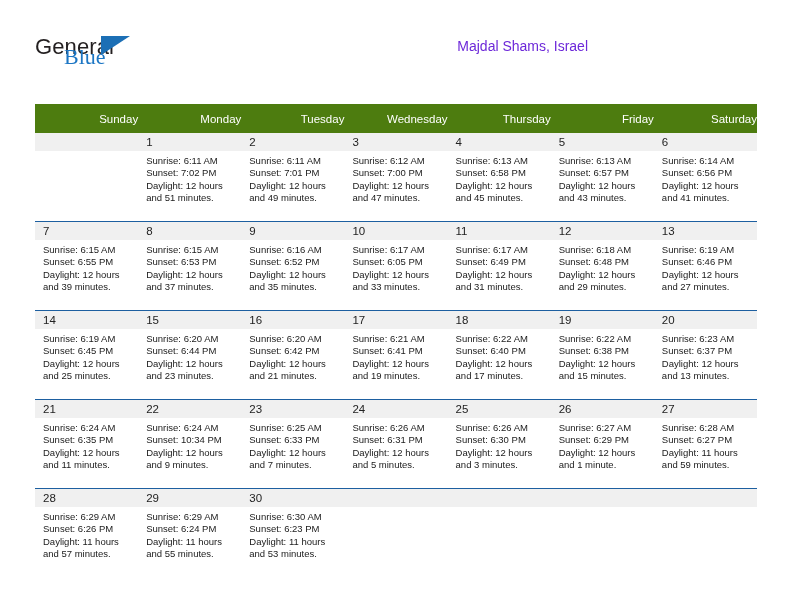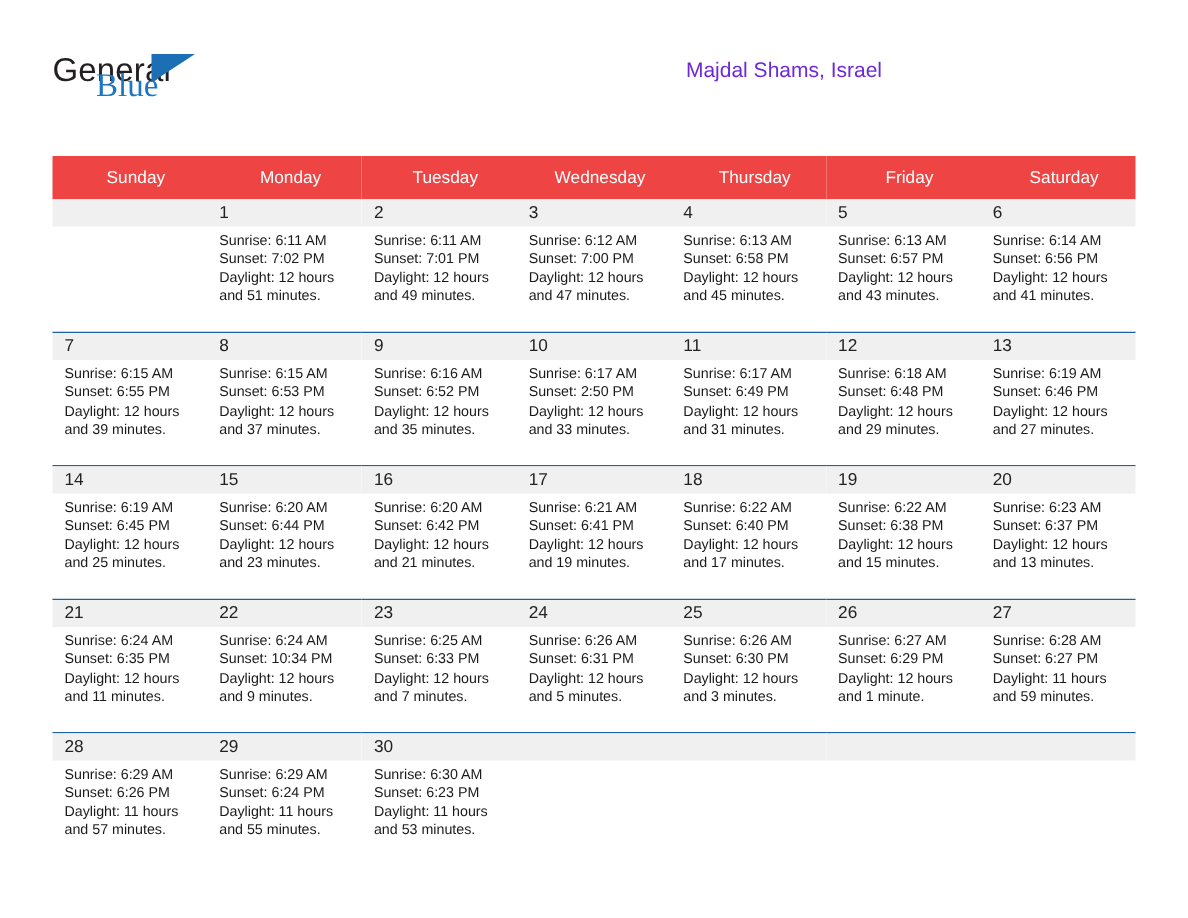--- a/index.html
+++ b/index.html
@@ -90,25 +90,25 @@
     position: absolute;
     left: 35px;
     top: 104px;
     width: 722px;
     border-collapse: collapse;
     table-layout: fixed;
   }
   .calendar col { width: 103.143px; }
 
   .calendar thead th {
-    background: #ef4444;
+    background: #4d7c0f;
     color: #ffffff;
     font-size: 11.5px;
     font-weight: normal;
-    text-align: center;
+    text-align: right;
     padding: 5px 0 5px 8px;
     height: 19px;
     line-height: 14px;
   }
 
   .week-row td {
     padding: 0;
     vertical-align: top;
     border-top: 1.4px solid #1d5fa0;
   }
@@ -291,21 +291,21 @@
               <div>Daylight: 12 hours</div>
               <div>and 35 minutes.</div>
             </div>
           </div>
         </td>
         <td>
           <div class="daycell">
             <div class="daynum-band">10</div>
             <div class="details">
               <div>Sunrise: 6:17 AM</div>
-              <div>Sunset: 2:50 PM</div>
+              <div>Sunset: 6:05 PM</div>
               <div>Daylight: 12 hours</div>
               <div>and 33 minutes.</div>
             </div>
           </div>
         </td>
         <td>
           <div class="daycell">
             <div class="daynum-band">11</div>
             <div class="details">
               <div>Sunrise: 6:17 AM</div>

